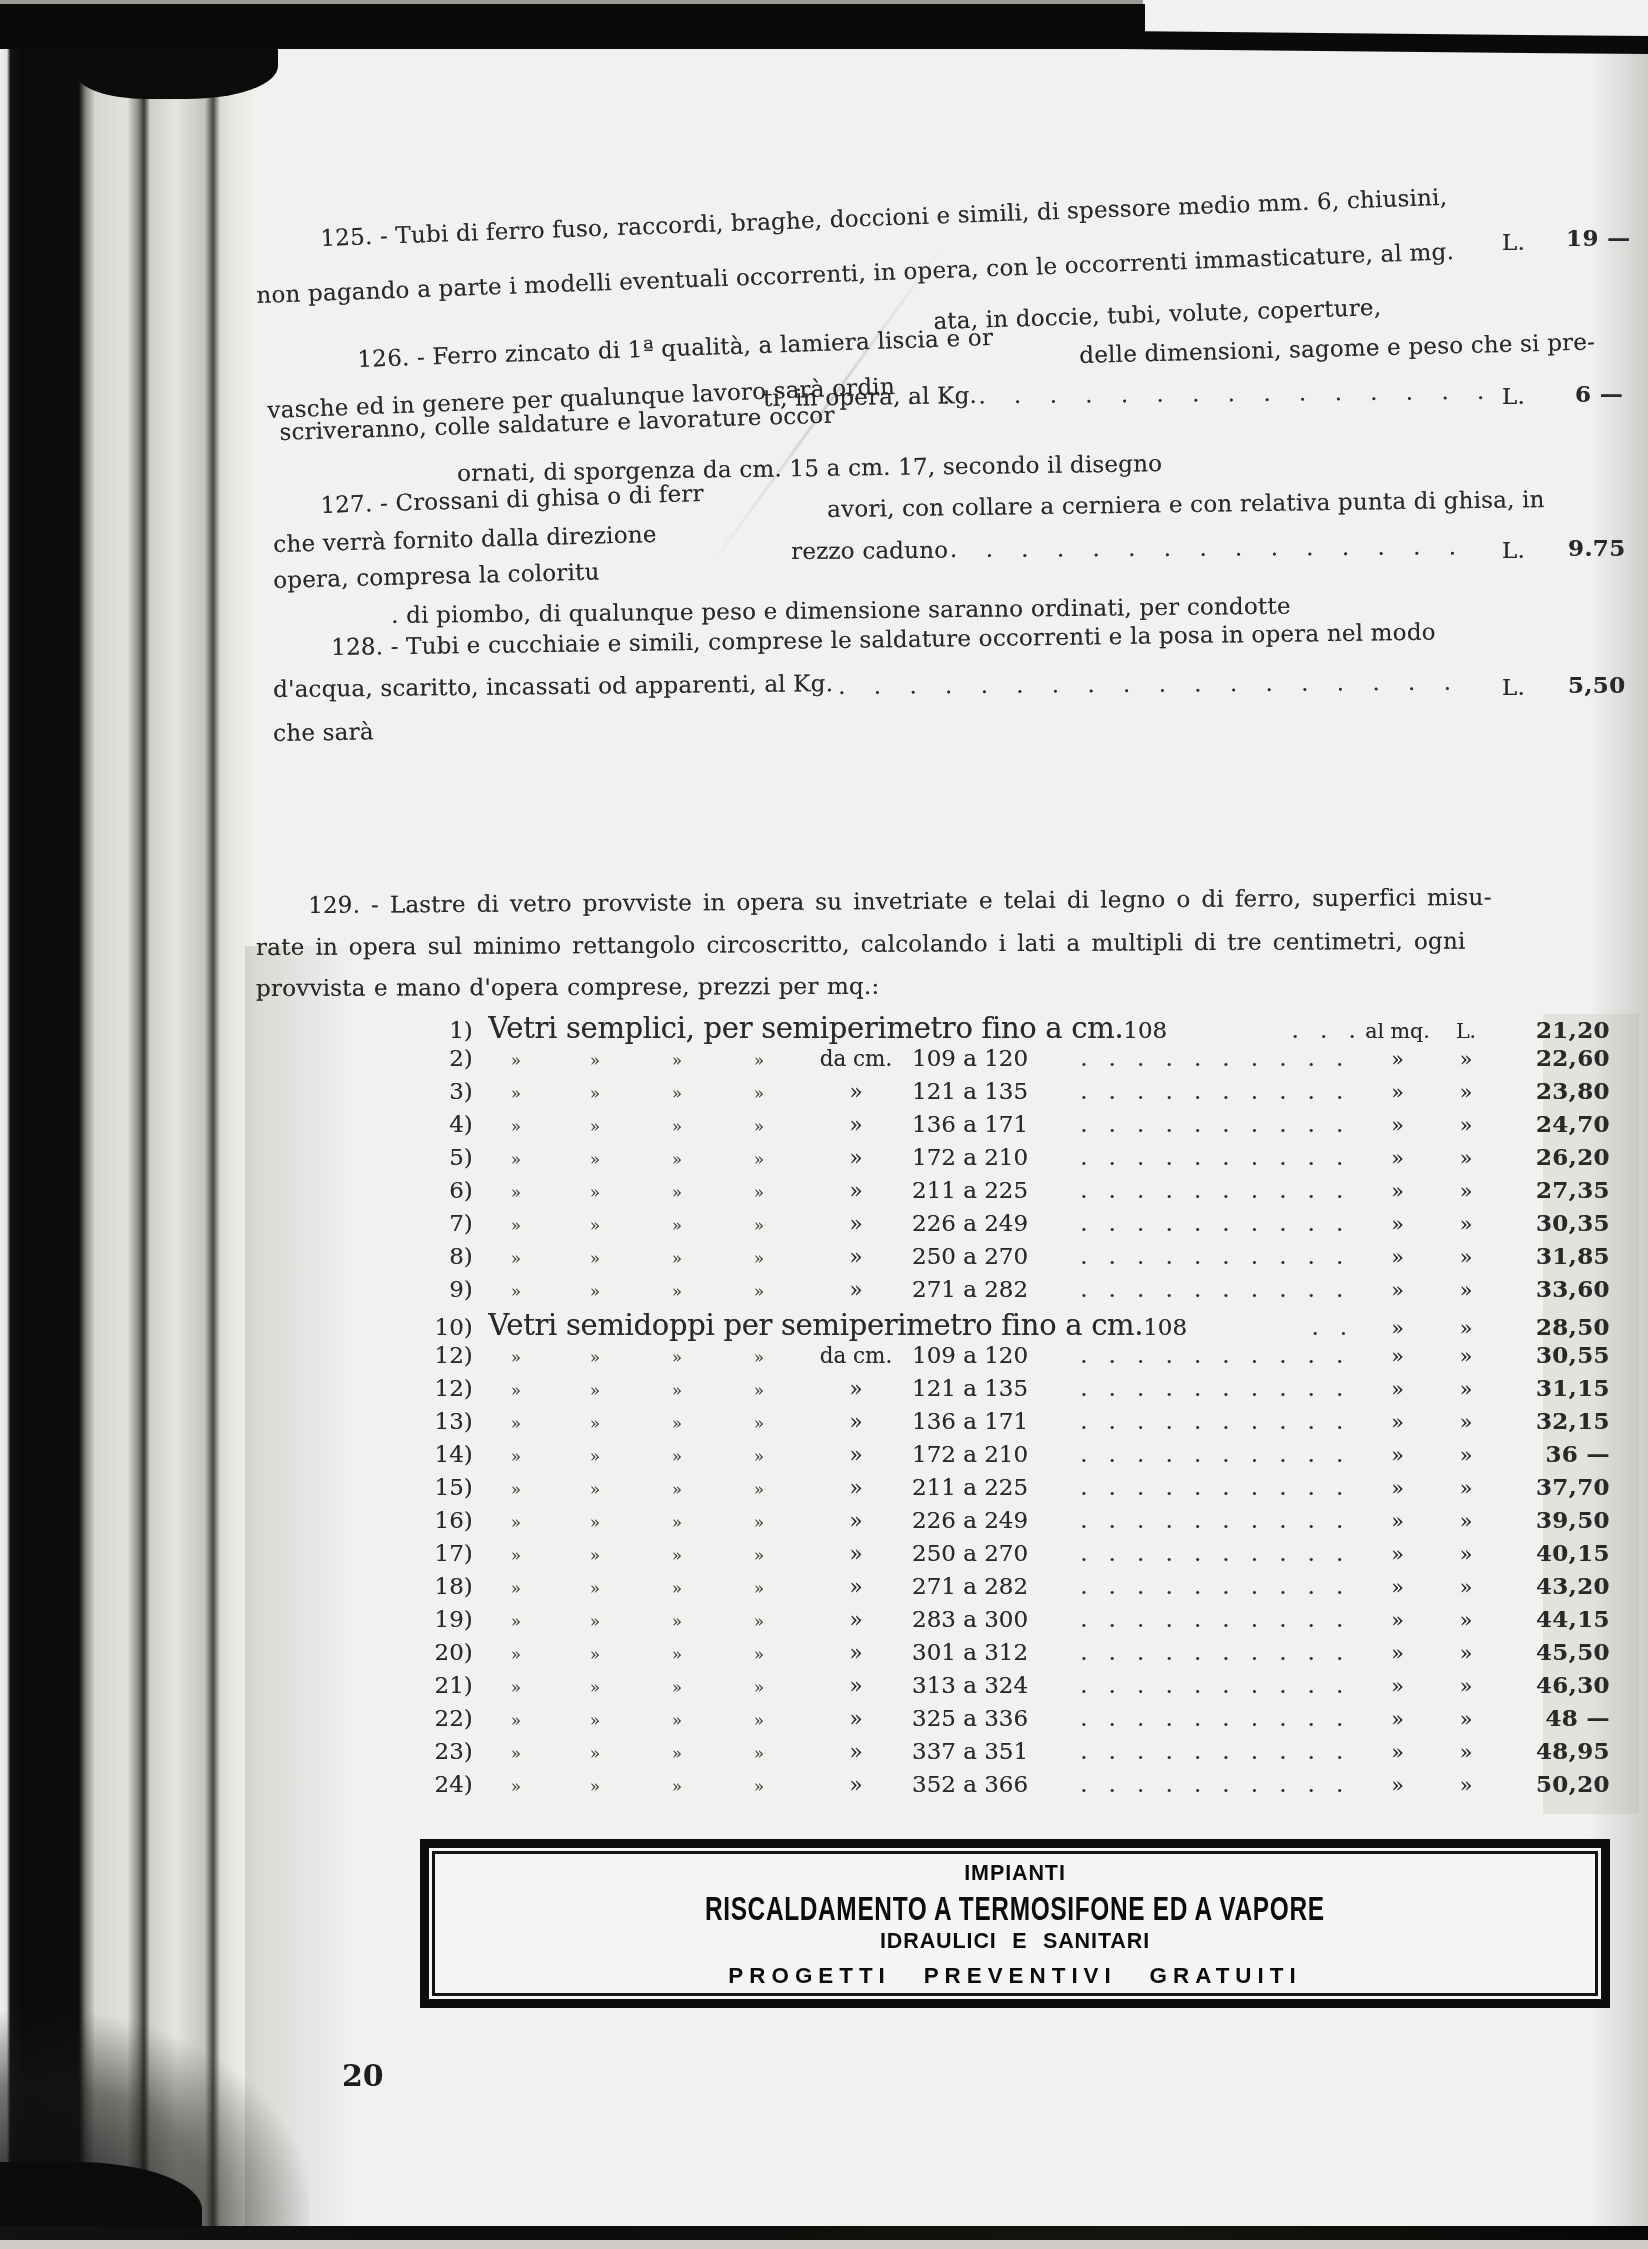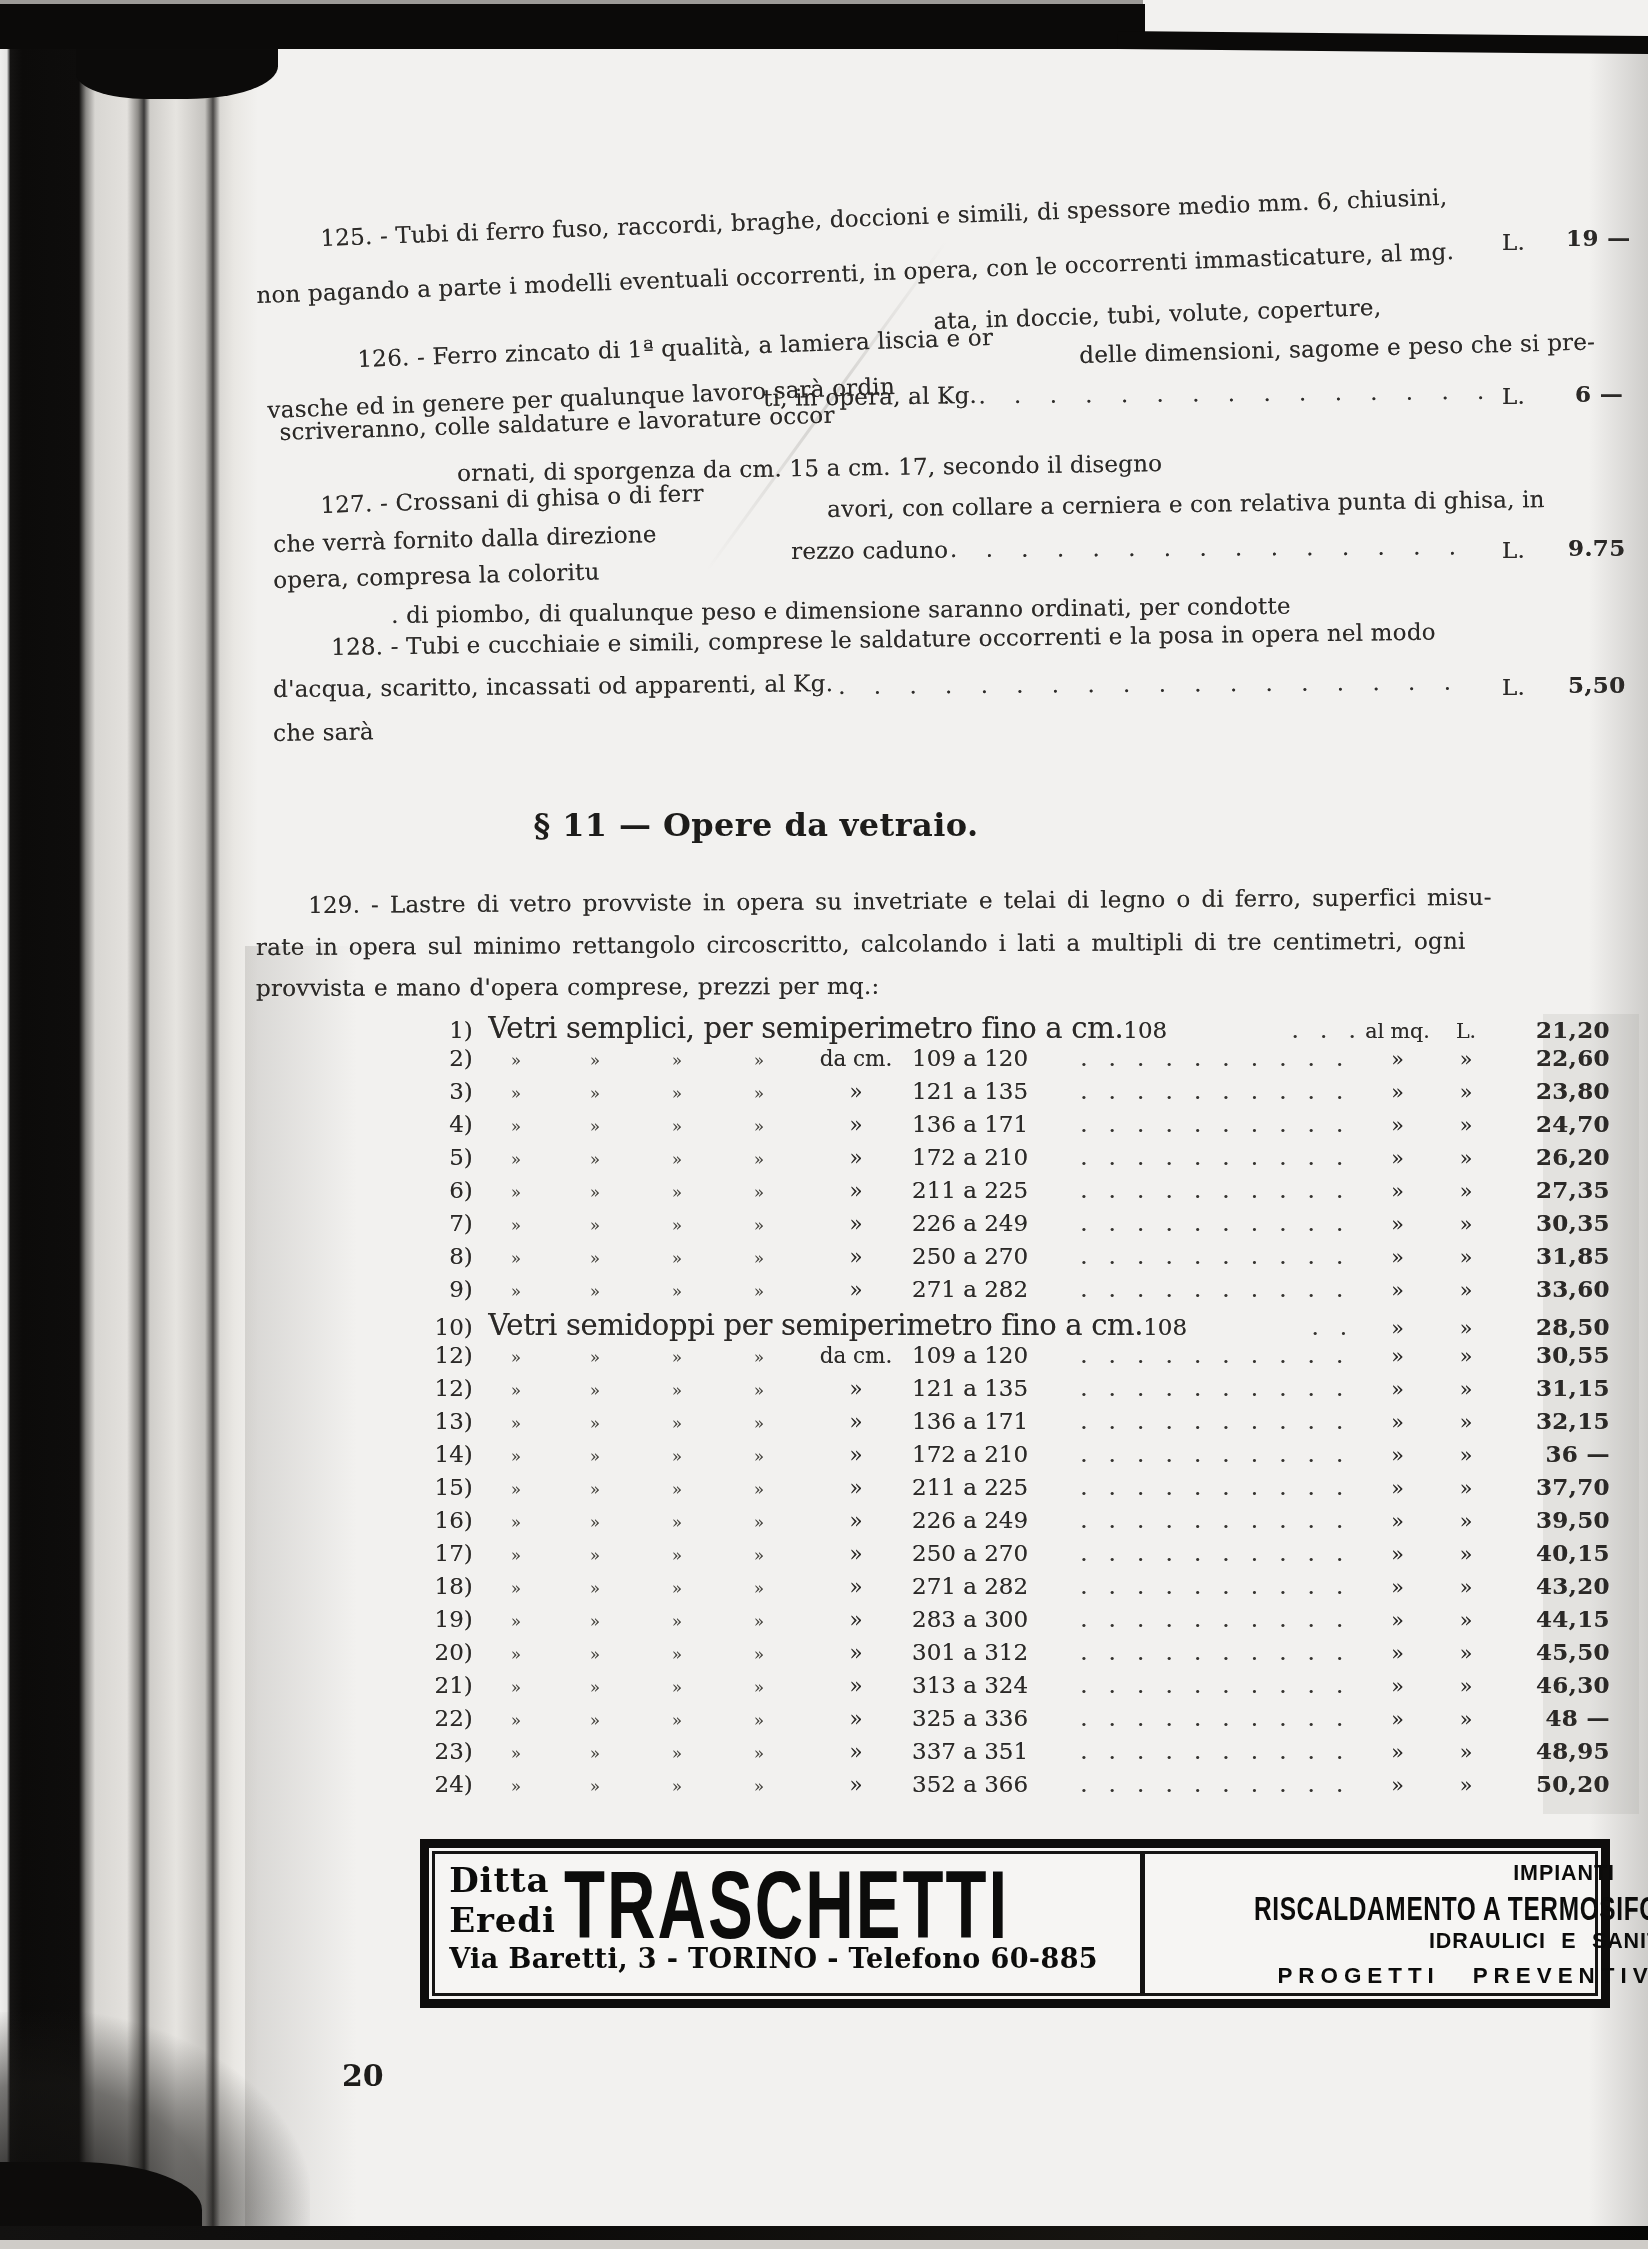--- a/index.html
+++ b/index.html
@@ -124,21 +124,20 @@
       <div class="frag" style="left: 273px; top: 567px; transform: rotate(-1.5deg);">opera, compresa la coloritu</div>
       <div class="frag" style="left: 391px; top: 602px; transform: rotate(-0.6deg);">. di piombo, di qualunque peso e dimensione saranno ordinati, per condotte</div>
       <div class="frag" style="left: 331px; top: 634px; transform: rotate(-0.8deg);">128. - Tubi e cucchiaie e simili, comprese le saldature occorrenti e la posa in opera nel modo</div>
       <div class="frag" style="left: 273px; top: 676px; transform: rotate(-0.6deg);">d'acqua, scaritto, incassati od apparenti, al Kg.</div>
       <div class="frag dots" style="left: 838px; top: 673px; transform: rotate(-0.4deg);">. . . . . . . . . . . . . . . . . .</div>
       <div class="frag" style="left: 1502px; top: 674px;">L.</div>
       <div class="frag price" style="left: 1568px; top: 671px;">5,50</div>
       <div class="frag" style="left: 273px; top: 720px; transform: rotate(-1deg);">che sarà</div>
     </div>
 
-  <div class="heading">§ 11 — Opere da vetraio.</div>
 
   <div class="p129" style="left:308px;top:892px;transform:rotate(-0.4deg);">129. - Lastre di vetro provviste in opera su invetriate e telai di legno o di ferro, superfici misu-</div>
   <div class="p129" style="left:256px;top:934px;transform:rotate(-0.3deg);">rate in opera sul minimo rettangolo circoscritto, calcolando i lati a multipli di tre centimetri, ogni</div>
   <div class="p129" style="left:256px;top:975px;transform:rotate(-0.2deg);word-spacing:0.9px;">provvista e mano d'opera comprese, prezzi per mq.:</div>
 
   <div class="ptable">
       <div class="prow">
         <span class="pnum">1)</span>
         <span class="pbody">
           <span class="plabel">Vetri semplici, per semiperimetro fino a cm.</span>
@@ -487,30 +486,20 @@
         <span class="prange">352 a 366</span>
         <span class="pdots">. . . . . . . . . . . . .</span>
         <span class="punit">»</span>
         <span class="pcur">»</span>
         <span class="pprice">50,20</span>
       </div>
     </div>
 
   <div class="adbox">
     <div class="adinner">
-      <div class="adleft">
-        <div class="adrow1">
-          <div class="ditta-col">
-            <div>Ditta</div>
-            <div>Eredi</div>
-          </div>
-          <div class="brand">TRASCHETTI</div>
-        </div>
-        <div class="adaddr">Via Baretti, 3 - TORINO - Telefono 60-885</div>
-      </div>
       <div class="adright">
         <div class="adimp">IMPIANTI</div>
         <div class="adrisc">
           <span class="adrisc-in">RISCALDAMENTO A TERMOSIFONE ED A VAPORE</span>
         </div>
         <div class="adidr">IDRAULICI E SANITARI</div>
         <div class="adprog">PROGETTI PREVENTIVI GRATUITI</div>
       </div>
     </div>
   </div>

